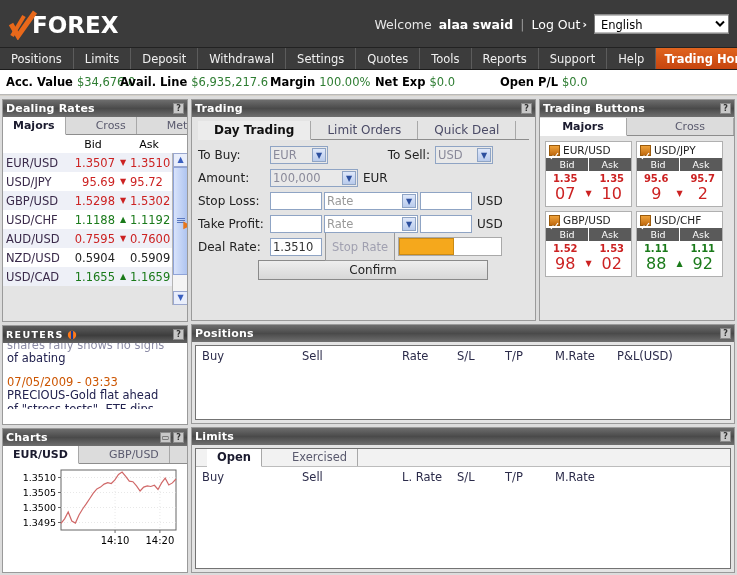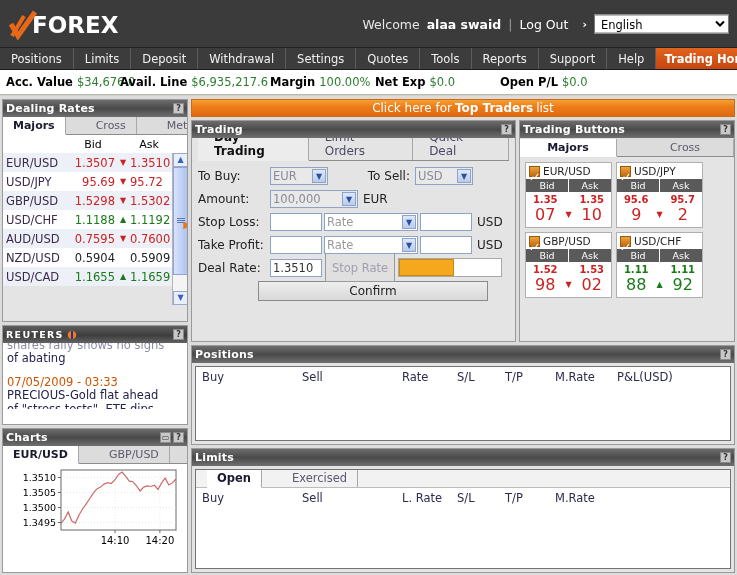--- a/index.html
+++ b/index.html
@@ -24,21 +24,21 @@
     color:#fff; font-weight:bold; font-size:23px; letter-spacing:0px;
     font-family:"DejaVu Sans","Liberation Sans",sans-serif; margin-left:-6px;
   }
   .welcome-wrap {
     position:absolute; right:8px; top:24px; transform:translateY(-50%);
     display:flex; align-items:center; gap:7px; color:#e8e8e8; font-size:12.5px;
   }
   .welcome-label { color:#e6e6e6; }
   .welcome-user { font-weight:bold; color:#ffffff; }
   .sep-pipe { color:#9a9a9a; }
-  .logout { color:#ffffff; cursor:pointer; display:flex; align-items:center; gap:14px;}
+  .logout { color:#ffffff; cursor:pointer; display:flex; align-items:center; gap:2px;}
   .logout .arrow { color:#ffffff; font-size:11px; font-weight:bold; }
   .lang-select {
     width:135px; height:19px; font-size:11.5px; padding:0 2px;
     border:1px solid #7a7a7a; background:#fff; color:#000;
     font-family:"DejaVu Sans","Liberation Sans",sans-serif;
   }
 
   
   .navbar {
     height:22px; background:#3c3c3c; display:flex; align-items:stretch;
@@ -153,21 +153,21 @@
   .traders-banner {
     height:18px; background:linear-gradient(180deg,#f7a030 0%,#ec7b18 45%,#e06a10 100%);
     color:#fff; font-size:12px; display:flex; align-items:center; justify-content:center;
     cursor:pointer; border:1px solid #cf6a12;
   }
   .traders-banner b { margin:0 3px; }
 
   
   .mid-row { display:flex; gap:3px; }
   .trading-panel { flex:1; }
-  .tbtn-panel { width:216px; }
+  .tbtn-panel { width:196px; }
   .form-wrap { background:#e4e4e4; padding:4px 6px 6px 6px; }
   .tab-panel-tabs { display:flex; align-items:flex-end; border-bottom:1px solid #8d8d8d;
                     height:19px; margin-bottom:5px;}
   .tab2 { font-size:12px; padding:2px 16px; color:#4a4a66; cursor:pointer;
           border-right:1px solid #a8a8a8; }
   .tab2.active { color:#111; font-weight:bold; background:#ececec; border-bottom:1px solid #ececec;
                  margin-bottom:-1px; }
   .frow { display:flex; align-items:center; margin-bottom:4px; height:19px; font-size:12px; }
   .flabel { width:72px; color:#222; }
   .inp {
@@ -449,25 +449,20 @@
                 <polyline points="58.0,59.4 61.6,54.9 65.2,48.0 68.8,57.0 72.4,59.1 76.0,51.0 79.6,45.0 83.2,39.9 86.8,34.5 90.3,29.1 93.9,24.9 97.5,23.1 101.1,20.1 104.7,18.6 108.3,19.5 111.9,15.9 115.5,10.5 119.1,8.1 122.7,12.3 126.3,17.1 129.9,17.7 133.5,21.9 137.1,27.0 140.7,23.1 144.3,21.9 147.8,22.5 151.4,21.3 155.0,25.5 158.6,18.9 162.2,14.1 165.8,21.0 169.4,18.9 173.0,15.0" fill="none" stroke="#d06868" stroke-width="1.2"></polyline>
               </svg>
             
           </div>
         </div>
       </div>
     </div>
 
     <div class="right-col">
 
-      <div class="traders-banner">
-        <span>Click here for</span>
-        <b>Top Traders</b>
-        <span>list</span>
-      </div>
 
       <div class="mid-row" style="height:222px;">
 
         <div class="panel trading-panel">
           <div class="panel-head">
             <span class="panel-title">Trading</span>
             <span class="head-btn">?</span>
           </div>
           <div class="panel-body">
             <div class="form-wrap">

